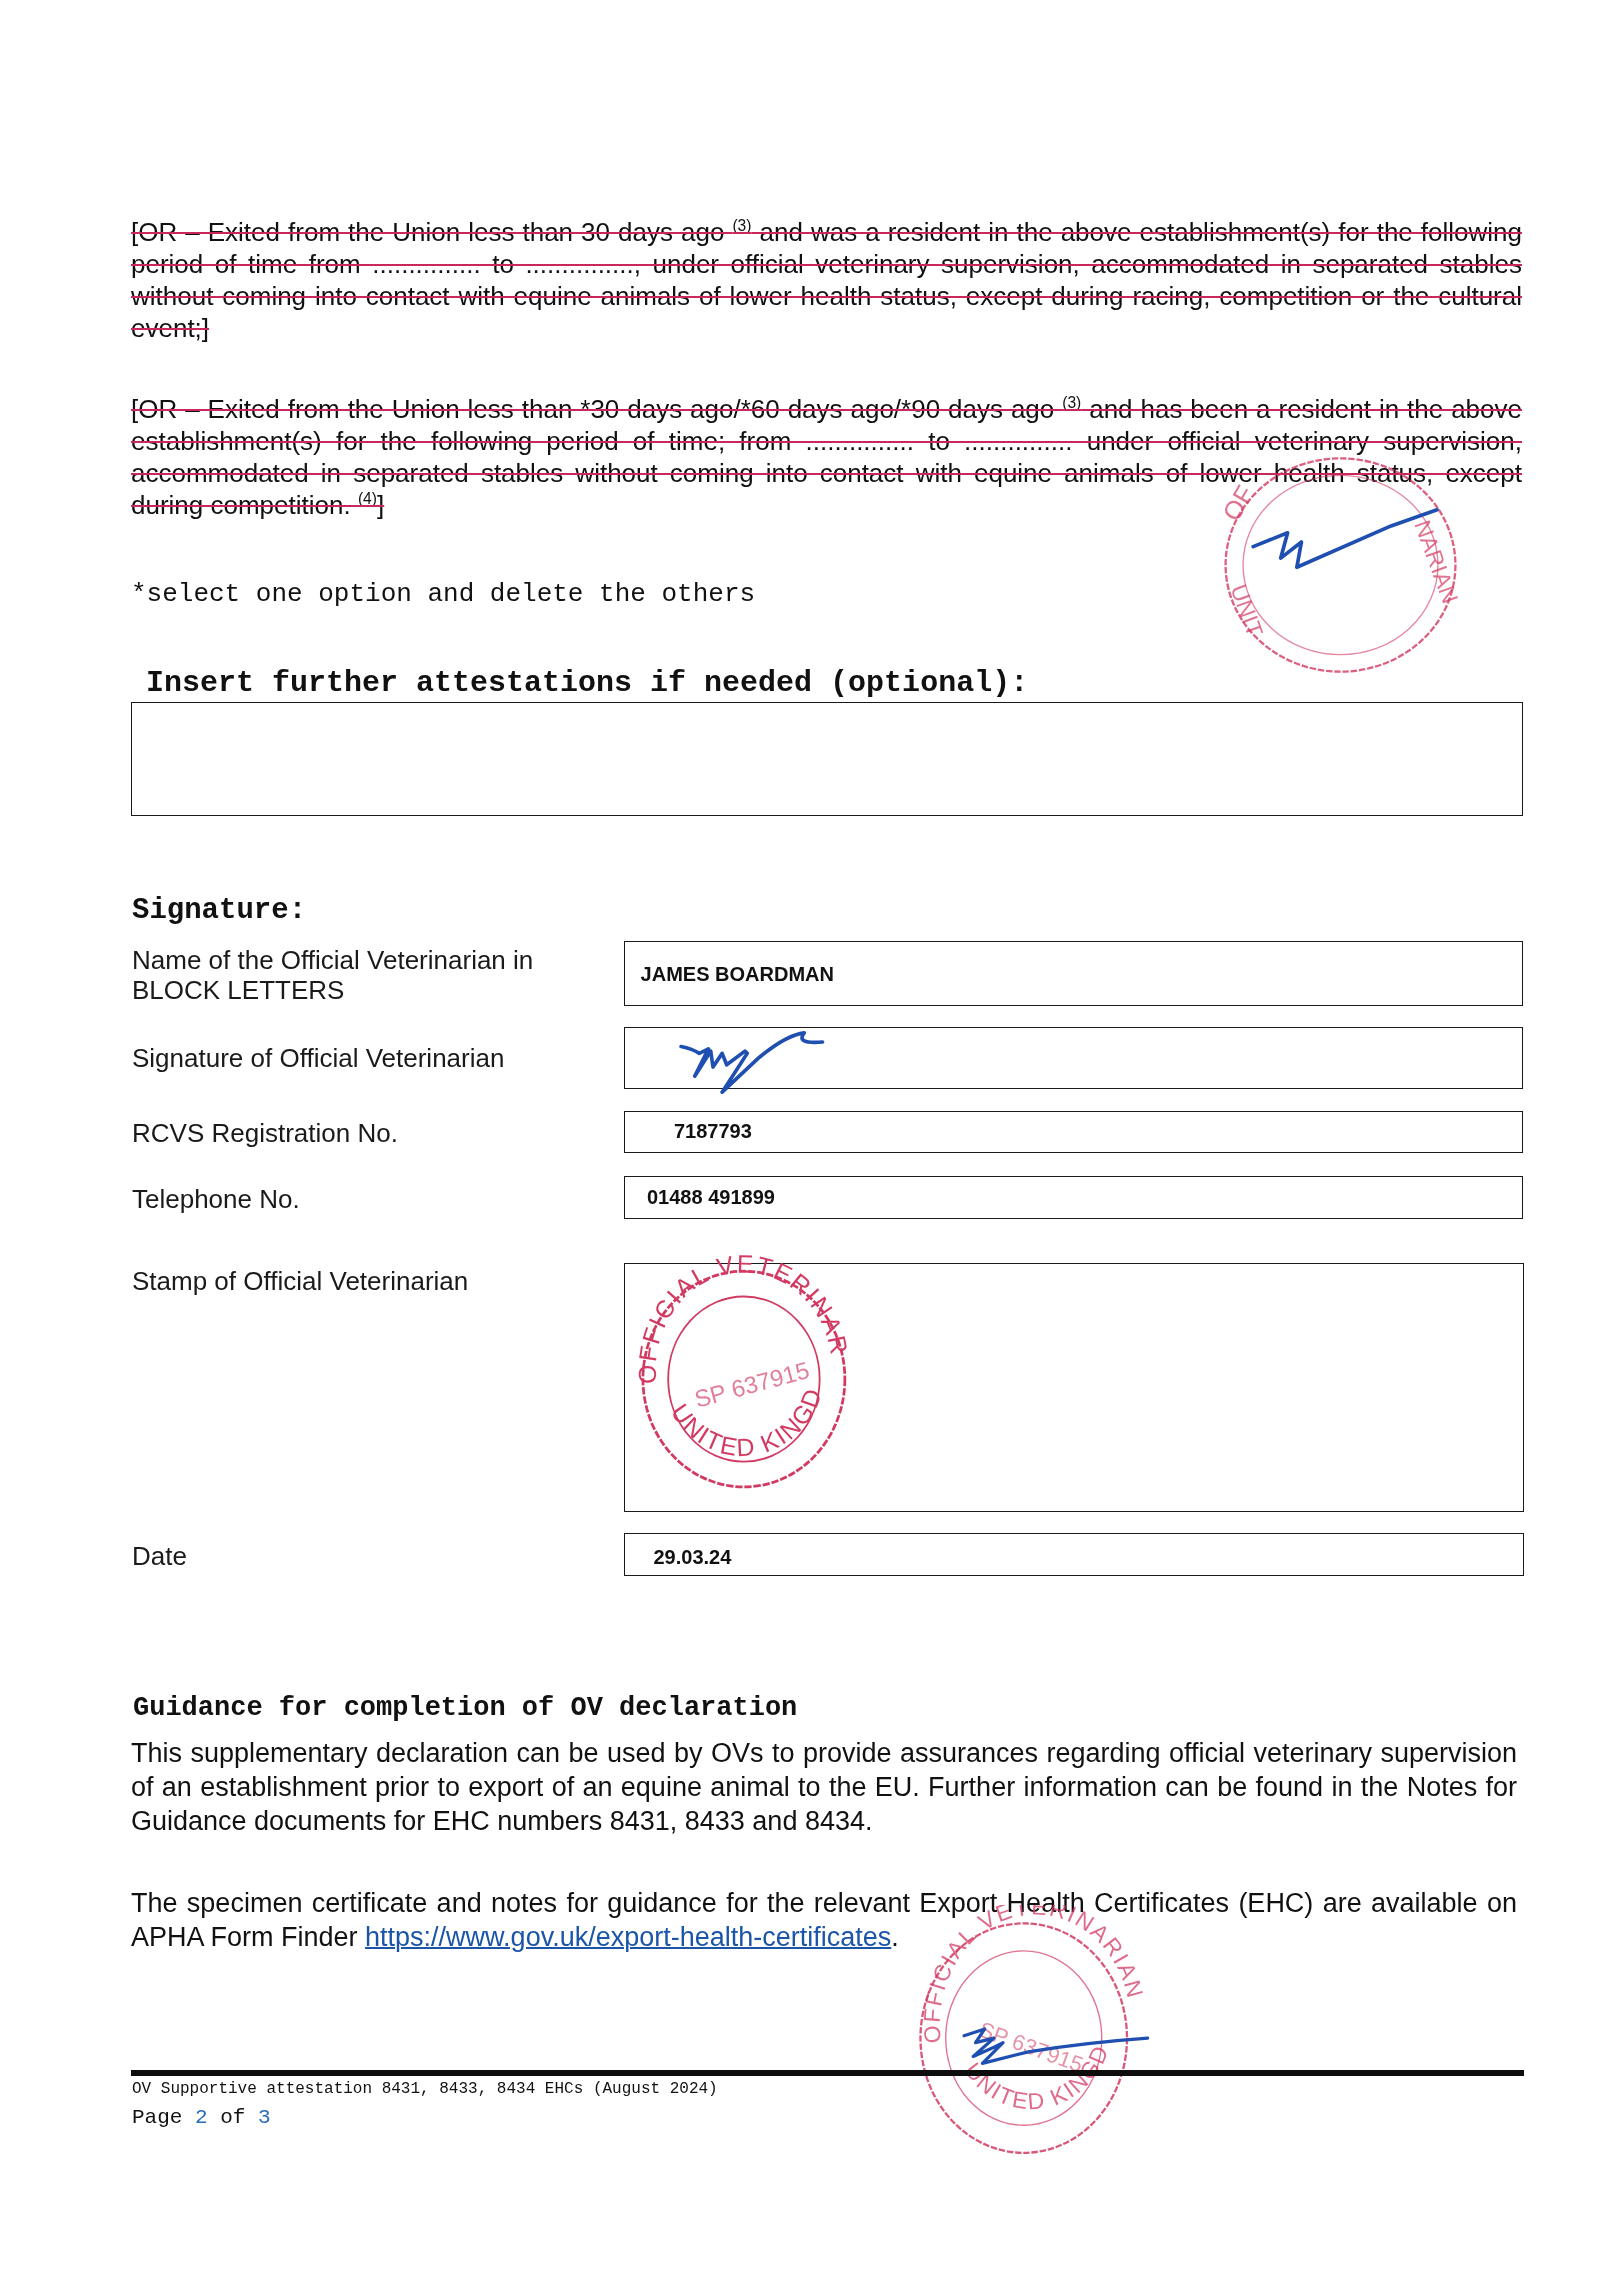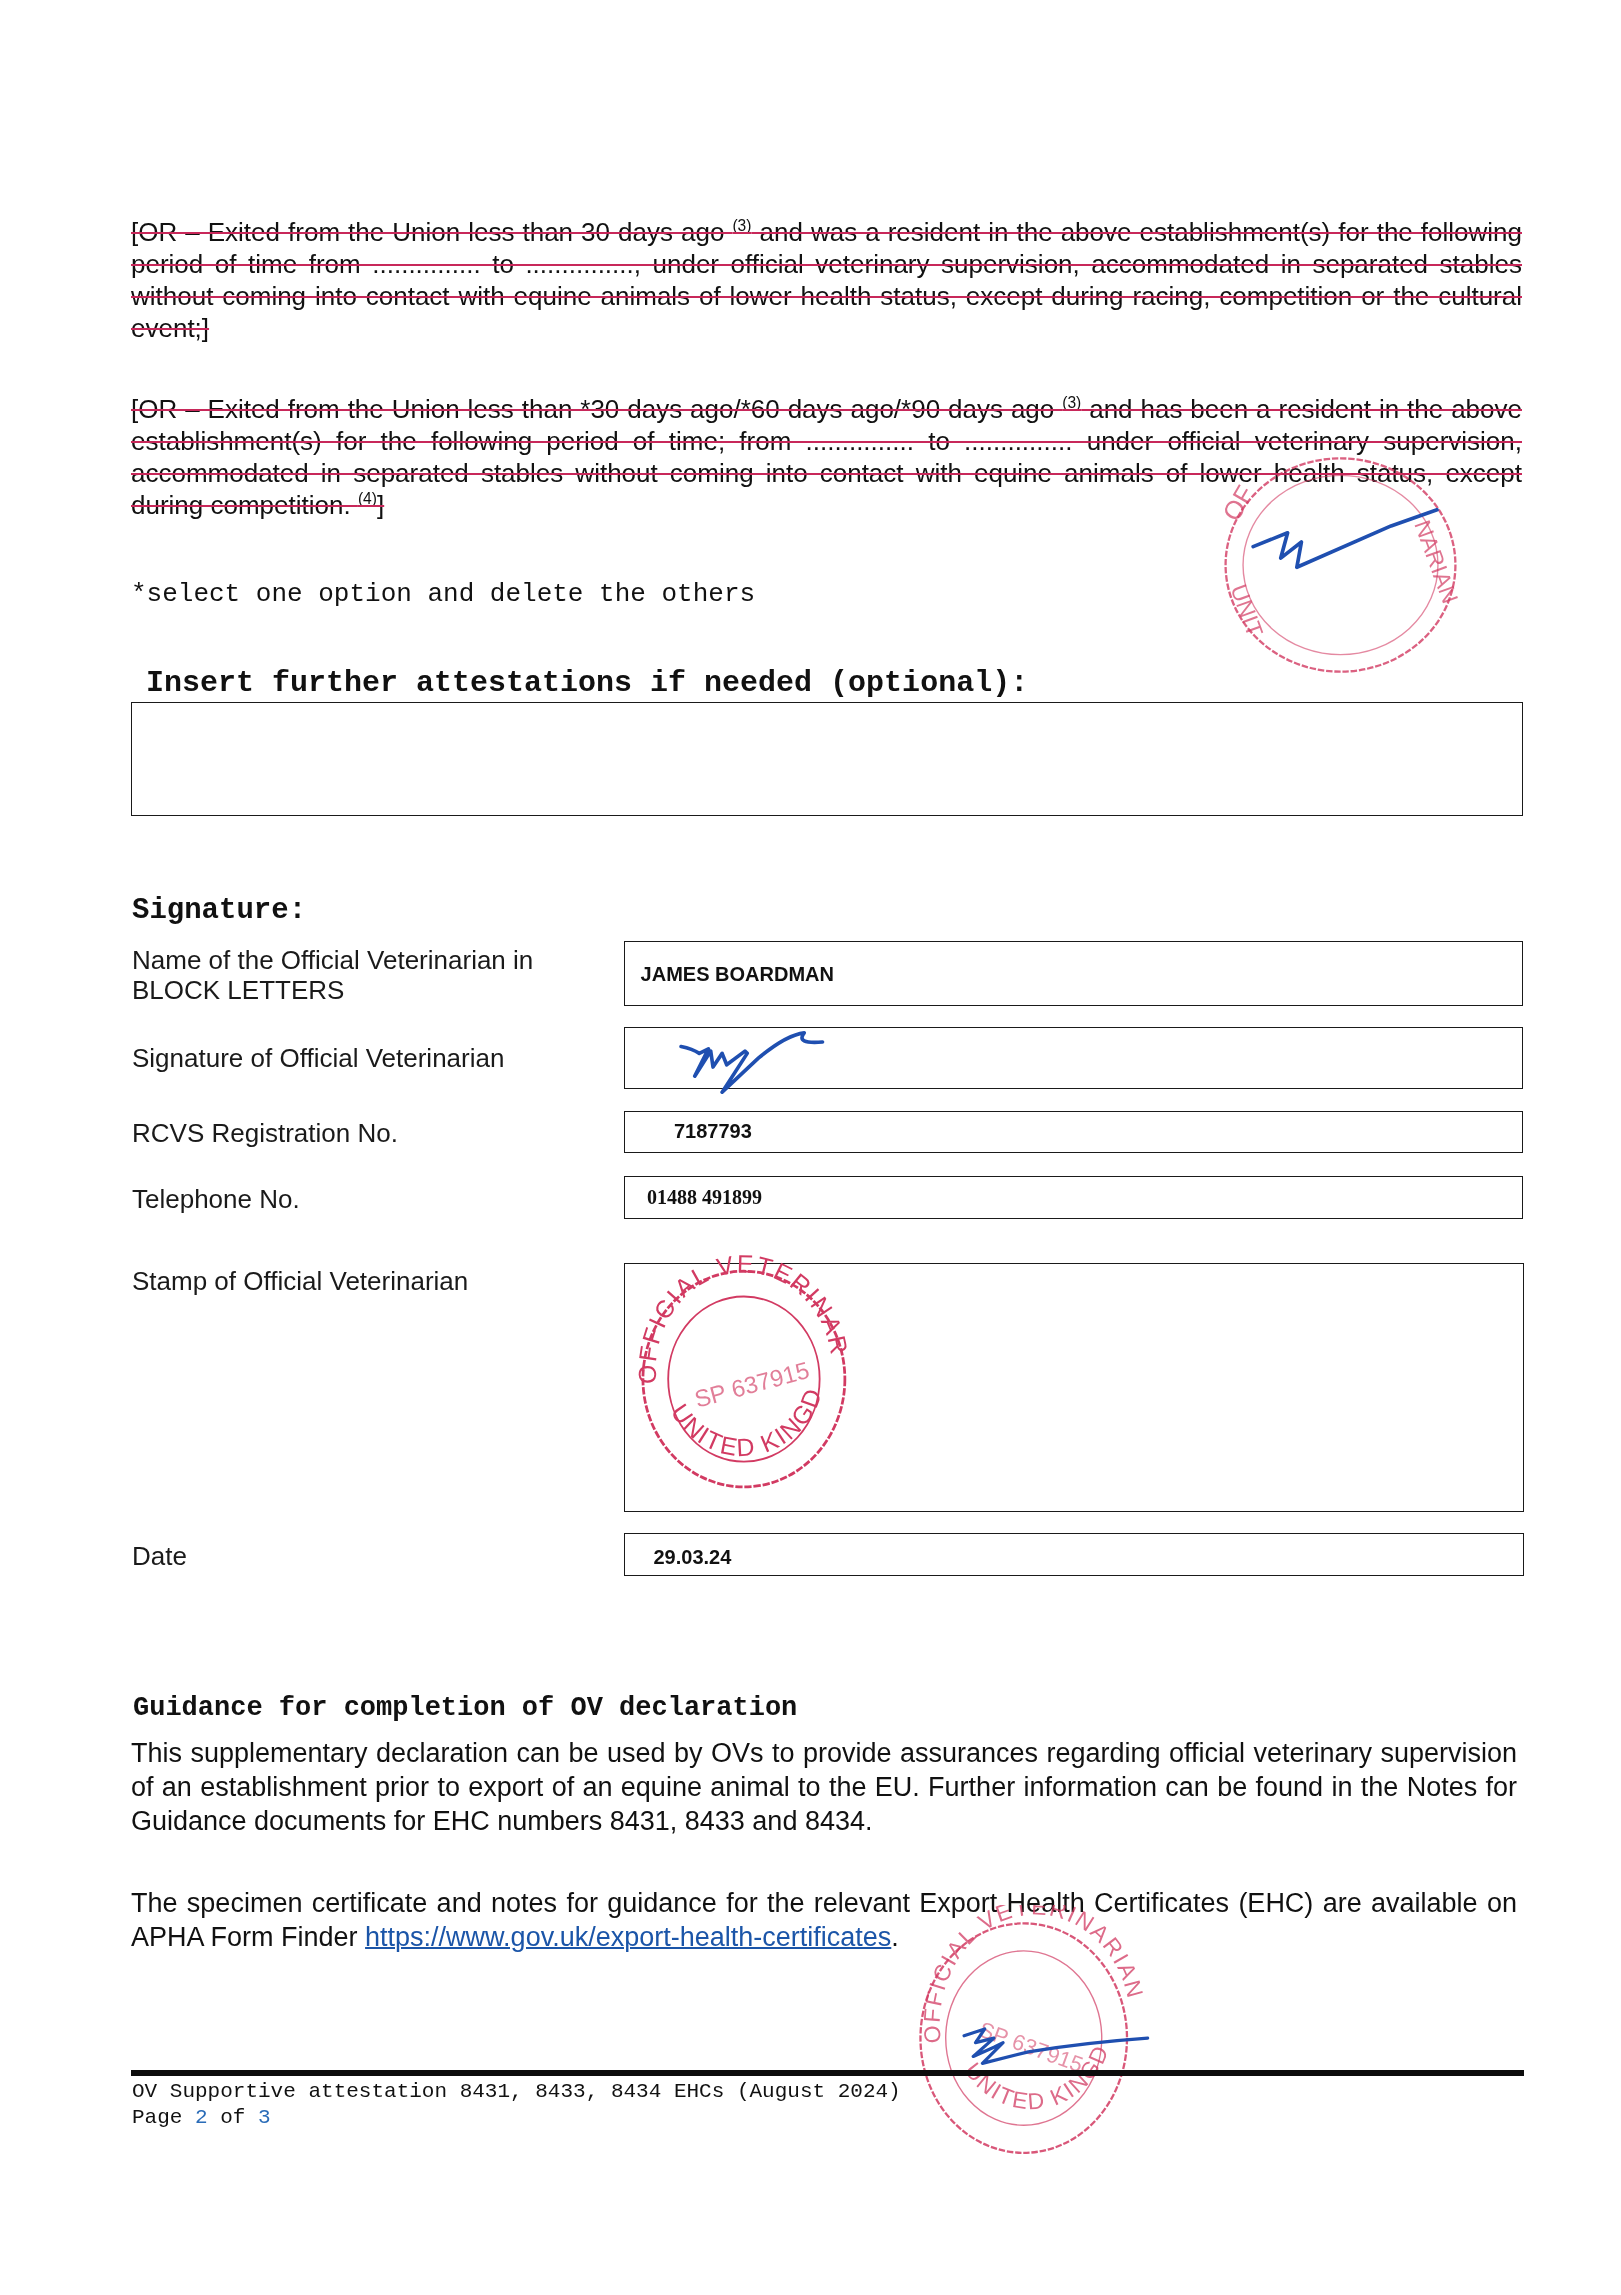--- a/index.html
+++ b/index.html
@@ -57,21 +57,21 @@
     <path d="M20 45 Q45 50 60 60 L80 50 L50 110 L85 55 L90 90 L110 60 L120 85 L160 55 L165 60 L110 145 L190 70 Q250 20 290 15 Q270 40 330 35" fill="none" stroke="#1f4fb0" stroke-width="8" stroke-linecap="round" stroke-linejoin="round"></path>
   </svg>
 </div>
 
 <div class="label" style="top:1118px;">RCVS Registration No.</div>
 <div class="box" style="left:624px; top:1111px; width:899px; height:42px;">
   <span class="field-val" style="left:49px; top:8.3px;">7187793</span>
 </div>
 
 <div class="label" style="top:1184px;">Telephone No.</div>
-<div class="box" style="left:624px; top:1176px; width:899px; height:43px;font-family:Liberation Serif, serif;">
+<div class="box" style="left:624px; top:1176px; width:899px; height:43px;">
   <span class="field-val" style="left:22px; top:9.2px;">01488 491899</span>
 </div>
 
 <div class="label" style="top:1266px;">Stamp of Official Veterinarian</div>
 <div class="box" style="left:624px; top:1263px; width:900px; height:249px;">
   <svg width="257" height="257" viewBox="0 0 560 560" style="position:absolute; left:-4.6px; top:-18.4px;">
     <defs>
       <path id="arcTop" d="M80 300 A190 210 0 0 1 460 240"></path>
       <path id="arcBot" d="M110 360 A180 190 0 0 0 440 320"></path>
     </defs>
@@ -99,15 +99,15 @@
   </defs>
   <ellipse cx="250" cy="290" rx="225" ry="250" fill="none" stroke="#d23a62" stroke-width="5" stroke-dasharray="14 4" opacity="0.85"></ellipse>
   <ellipse cx="250" cy="290" rx="170" ry="190" fill="none" stroke="#d23a62" stroke-width="3" opacity="0.7"></ellipse>
   <text font-size="50" fill="#d23a62" opacity="0.75" font-family="Liberation Sans, sans-serif" letter-spacing="4"><textPath href="#arcTop2">OFFICIAL VETERINARIAN</textPath></text>
   <text font-size="50" fill="#d23a62" opacity="0.75" font-family="Liberation Sans, sans-serif" letter-spacing="4"><textPath href="#arcBot2">UNITED KINGDOM</textPath></text>
   <text x="150" y="320" font-size="48" fill="#d23a62" opacity="0.55" font-family="Liberation Sans, sans-serif" transform="rotate(20 250 300)">SP 637915</text>
   <path d="M120 285 L165 270 L145 300 L185 290 L140 330 L185 310 L205 300 L160 345 L260 320 Q380 300 520 290" fill="none" stroke="#1f4fb0" stroke-width="7" stroke-linecap="round" stroke-linejoin="round"></path>
 </svg>
 
 <div class="rule" style="top:2070px;"></div>
-<div class="abs" style="left:132px; top:2080px; font-size:21px;">OV Supportive attestation 8431, 8433, 8434 EHCs (August 2024)</div>
+<div class="abs" style="left:132px; top:2080px; font-size:16px;">OV Supportive attestation 8431, 8433, 8434 EHCs (August 2024)</div>
 <div class="abs" style="left:132px; top:2106px; font-size:21px;"><span>Page </span><span class="blue">2</span><span> of </span><span class="blue">3</span></div>
 
 
 </body></html>

